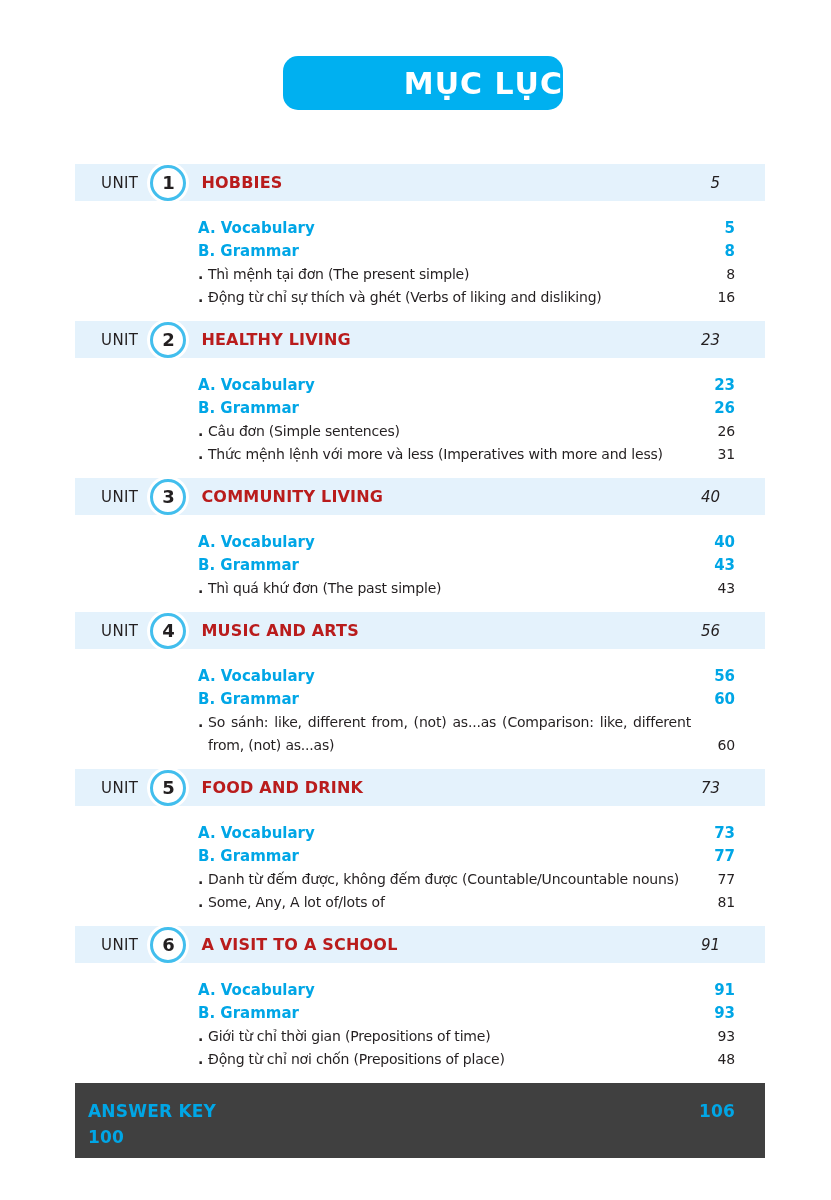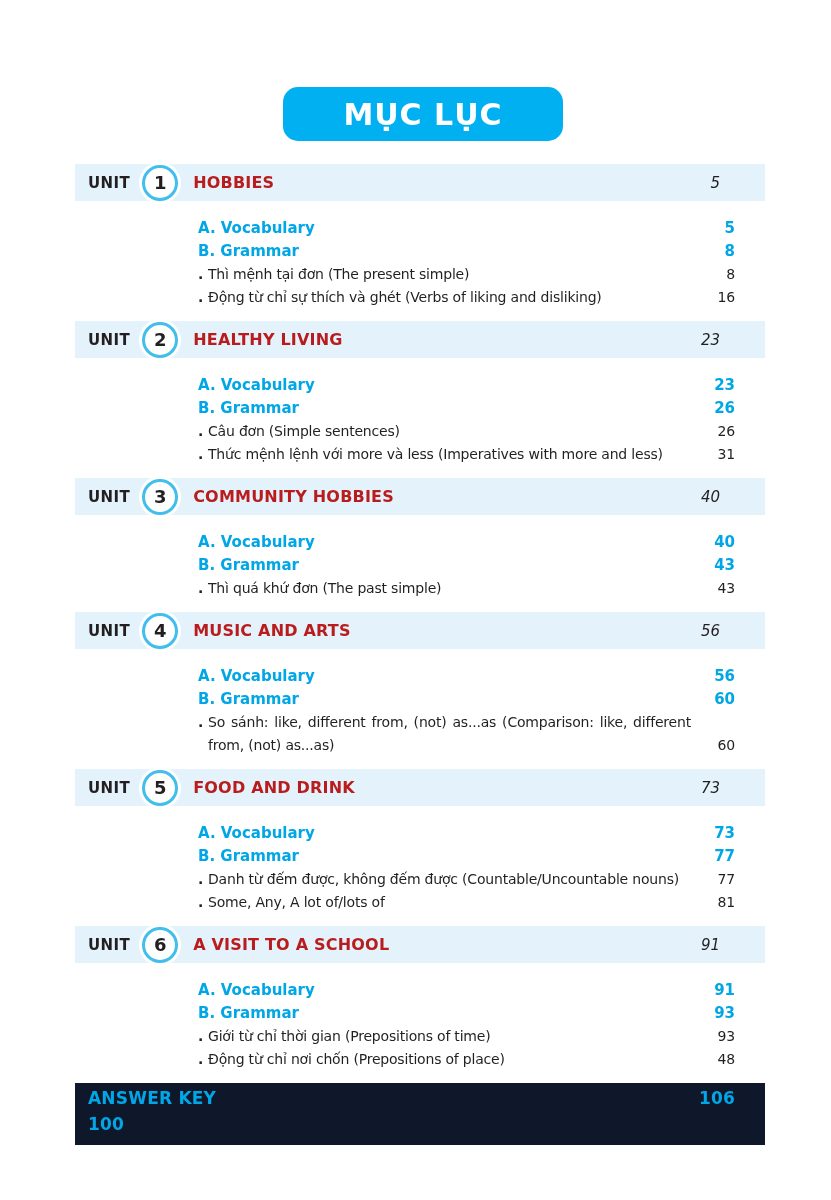--- a/index.html
+++ b/index.html
@@ -6,39 +6,39 @@
   html,body { background:#ffffff; }
   body {
     width:831px; height:1200px;
     font-family:"DejaVu Sans","Liberation Sans",sans-serif;
     color:#231F20; position:relative; overflow:hidden;
   }
   .page { position:relative; width:831px; height:1200px; }
 
   
   .title-box {
-    position:absolute; left:283px; top:87px;
+    position:absolute; left:283px; top:56px;
     width:280px; height:54px;
     background:#00B0F0; border-radius:15px;
-    display:flex; align-items:center; justify-content:center;
+    display:flex; align-items:center; justify-content:flex-end;
   }
   .title-box span {
     color:#ffffff; font-size:30px; font-weight:bold; letter-spacing:1px;
   }
 
   
   .content { position:absolute; left:75px; top:164px; width:690px; }
 
   .unit { margin-bottom:12px; }
   .unit-bar {
     height:37px; background:#E4F2FC;
     display:flex; align-items:center;
   }
   .unit-label {
-    margin-left:13px; font-weight:bold; font-size:15px; letter-spacing:0.4px;
+    margin-left:26px; font-weight:normal; font-size:15px; letter-spacing:0.4px;
     color:#231F20; flex:0 0 auto;
   }
   .unit-circle {
     width:36px; height:36px; border-radius:50%;
     background:#ffffff; border:3px solid #42BEED;
     box-shadow:0 0 0 3px #ffffff;
     display:flex; align-items:center; justify-content:center;
     margin-left:12px; flex:0 0 auto;
   }
   .unit-number { font-weight:bold; font-size:18px; color:#231F20; }
@@ -62,22 +62,22 @@
     color:#00A6E6; font-weight:bold; font-size:15px; letter-spacing:0;
   }
   .row.item .row-text { text-align:justify; }
   .bullet {
     align-self:flex-start; flex:0 0 auto;
     width:10px; font-weight:bold; color:#231F20;
   }
 
   
   .footer {
-    background:#0f172a; margin-top:8px;
-    padding:2px 30px 8px 13px;
+    background:#404040; margin-top:8px;
+    padding:15px 30px 8px 13px;
   }
   .footer-row {
     display:flex; justify-content:space-between;
     font-size:17px; font-weight:bold; color:#00A6E6; line-height:26px;
     letter-spacing:0.2px;
   }
 </style>
 </head>
 <body>
 
@@ -150,21 +150,21 @@
         </div>
       </div>
     </section>
 
     <section class="unit">
       <div class="unit-bar">
         <span class="unit-label">UNIT</span>
         <span class="unit-circle">
             <span class="unit-number">3</span>
           </span>
-        <span class="unit-title">COMMUNITY HOBBIES</span>
+        <span class="unit-title">COMMUNITY LIVING</span>
         <span class="unit-page">40</span>
       </div>
       <div class="unit-body">
         <div class="row section">
           <span class="row-text">A. Vocabulary</span>
           <span class="row-page">40</span>
         </div>
         <div class="row section">
           <span class="row-text">B. Grammar</span>
           <span class="row-page">43</span>

